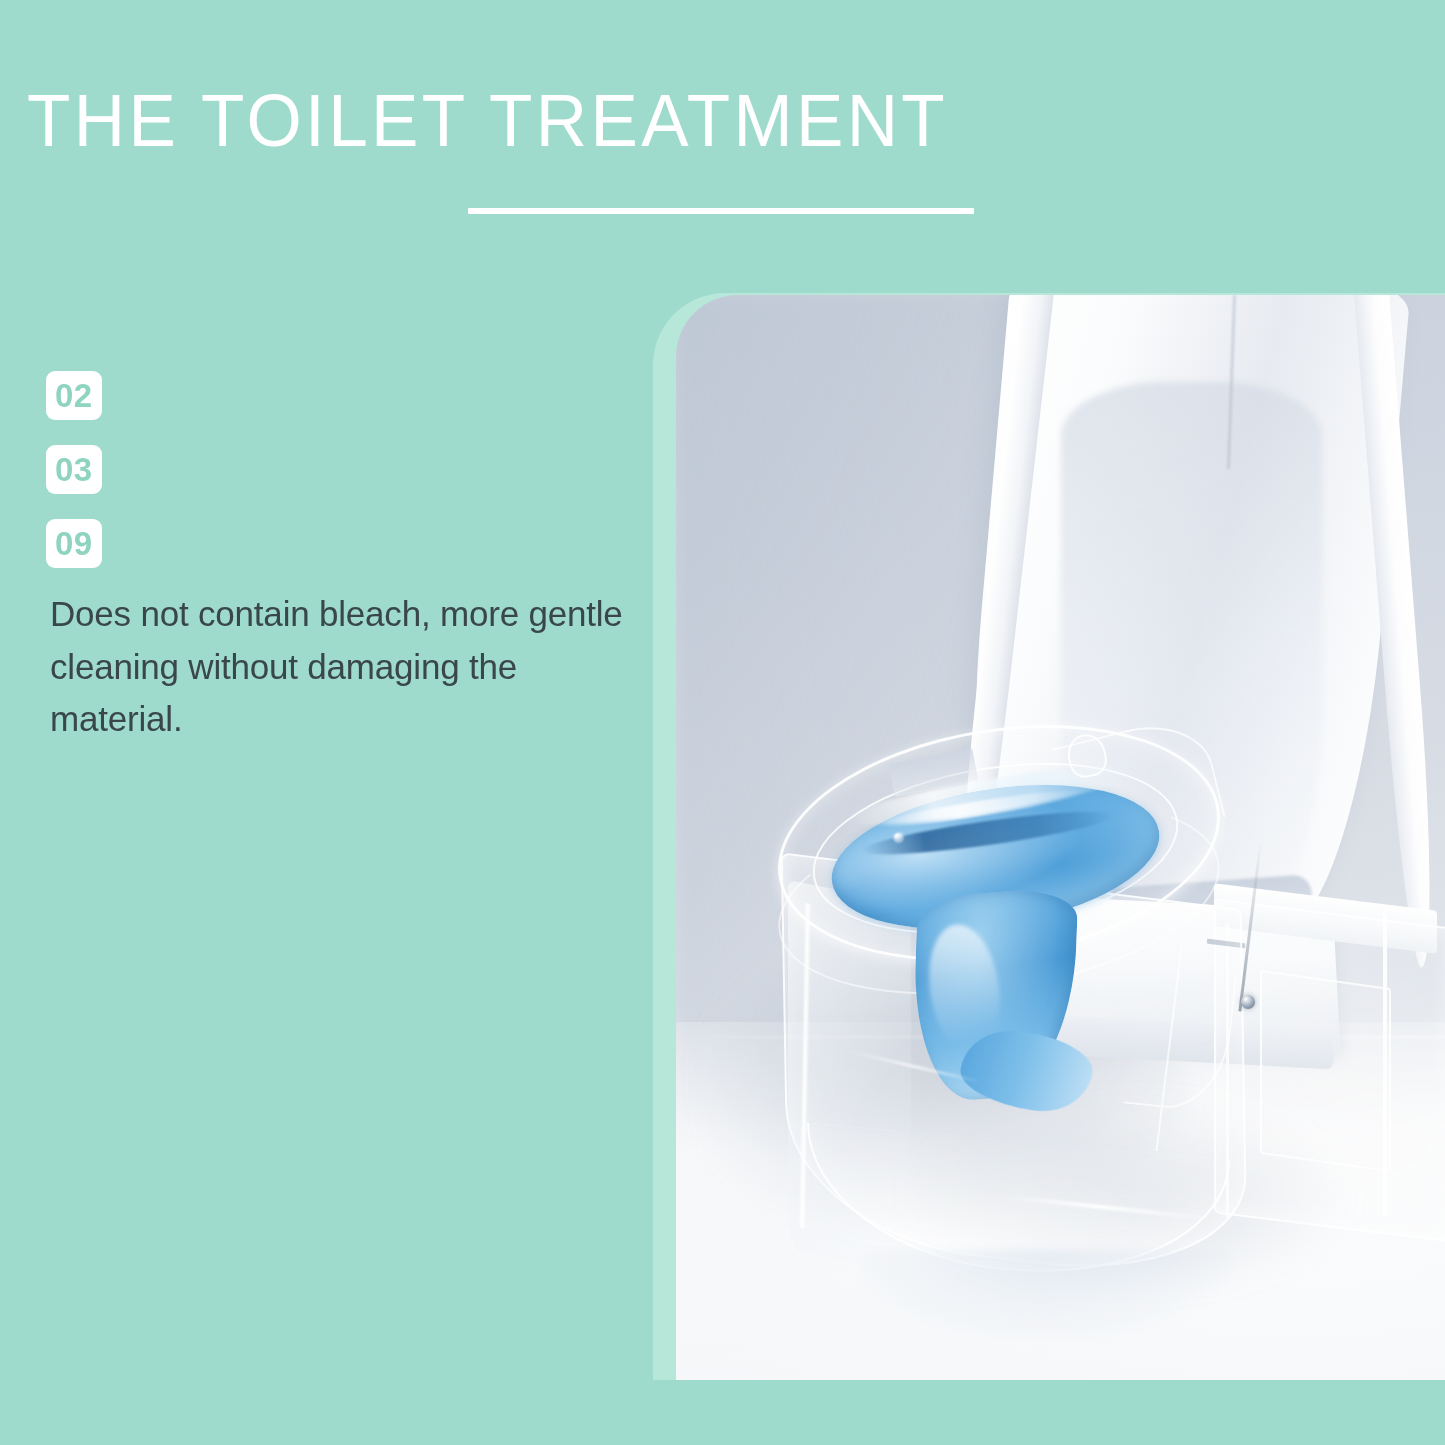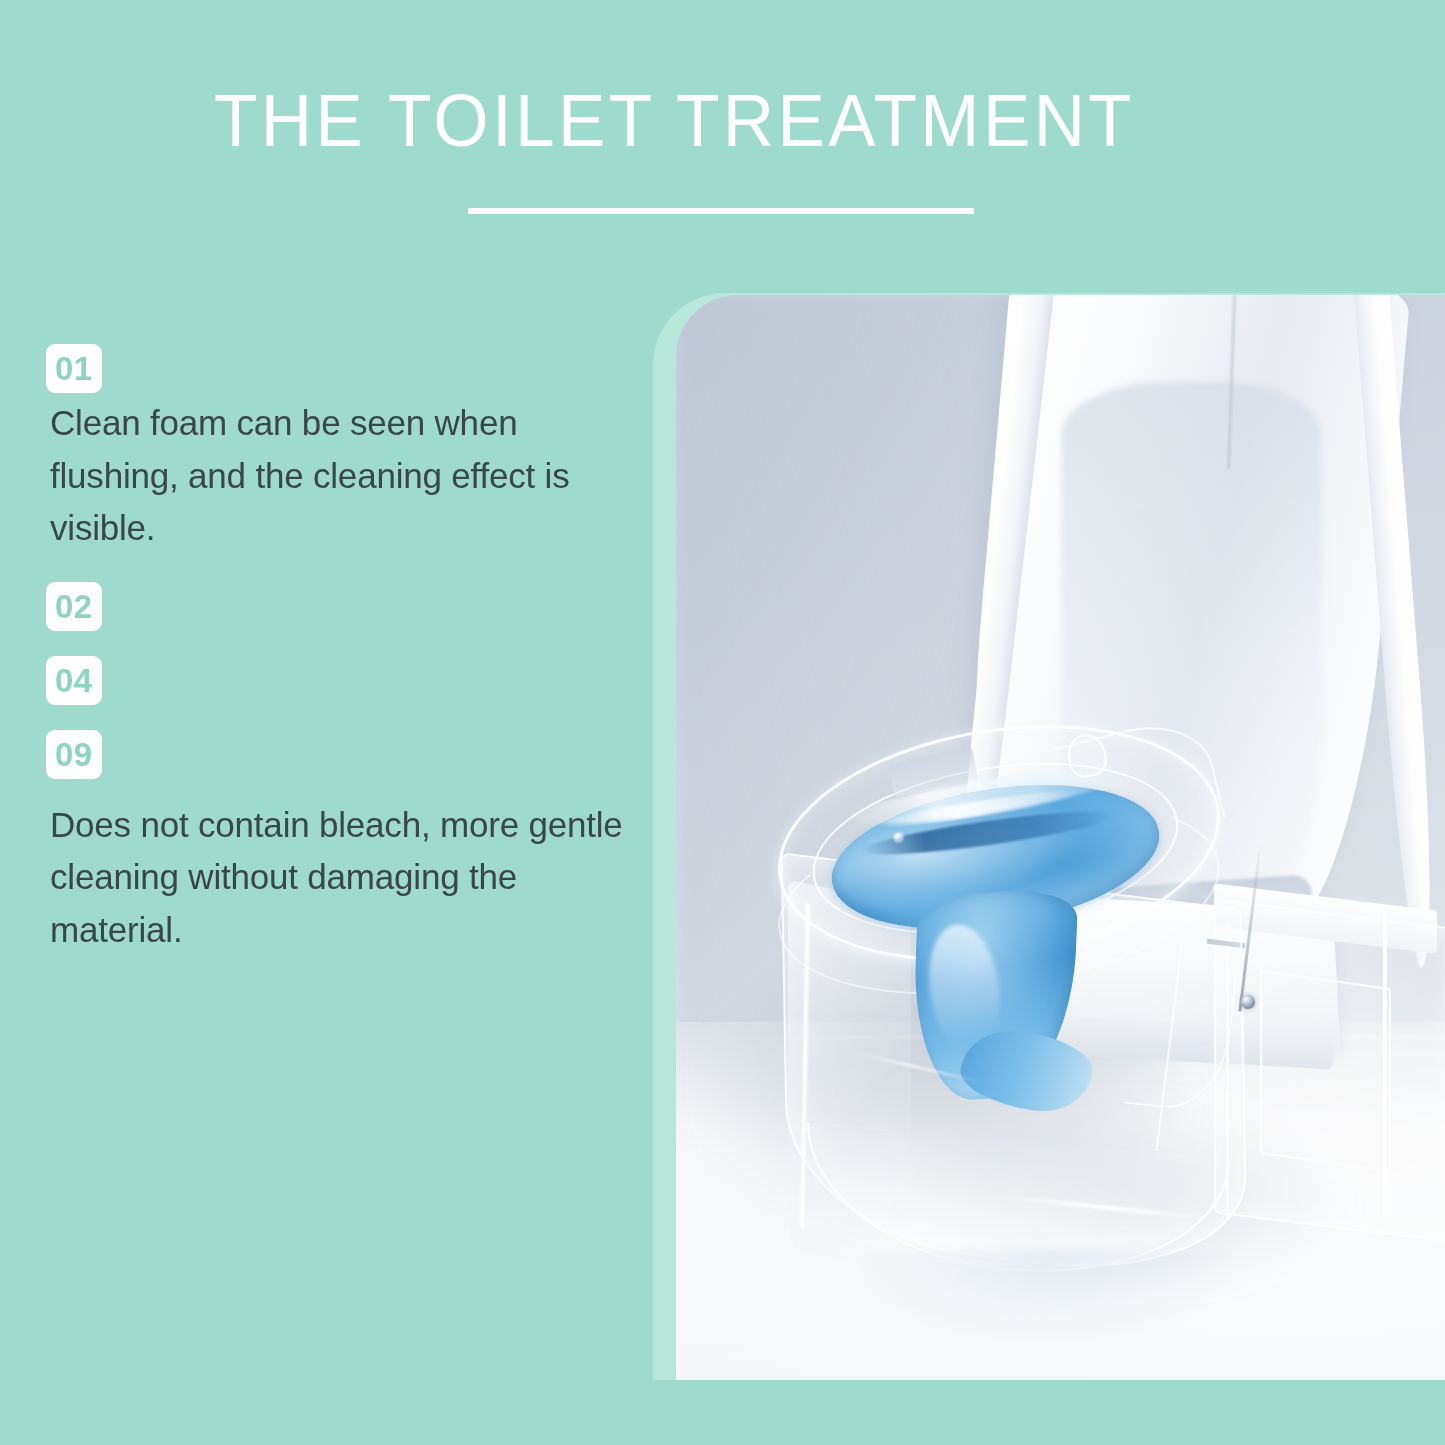--- a/index.html
+++ b/index.html
@@ -15,21 +15,21 @@
     font-family: "Liberation Sans", sans-serif;
     position: relative;
   }
 
   
   .title-block {
     position: absolute;
     top: 84px;
     left: 0;
     width: 1349px;
-    text-align: center;
+    text-align: left;
   }
 
   .page-title {
     font-family: "Liberation Sans", sans-serif;
     font-size: 74px;
     line-height: 1.0;
     font-weight: 400;
     color: #ffffff;
     letter-spacing: 3.5px;
     text-transform: uppercase;
@@ -472,31 +472,27 @@
 </head>
 <body>
 
 <div class="title-block">
   <div class="page-title">THE TOILET TREATMENT</div>
   <div class="title-rule"></div>
 </div>
 
 <div class="features">
 
-  <div class="feature f1">
-    <span class="badge">01</span>
-    <div class="feature-text">Clean foam can be seen when flushing, and the cleaning effect is visible.</div>
-  </div>
 
   <div class="feature f2">
     <span class="badge">02</span>
   </div>
 
   <div class="feature f3">
-    <span class="badge">04</span>
+    <span class="badge">03</span>
   </div>
 
   <div class="feature f4">
     <span class="badge">09</span>
     <div class="feature-text">Does not contain bleach, more gentle cleaning without damaging the material.</div>
   </div>
 
 </div>
 
 <div class="photo-frame">

